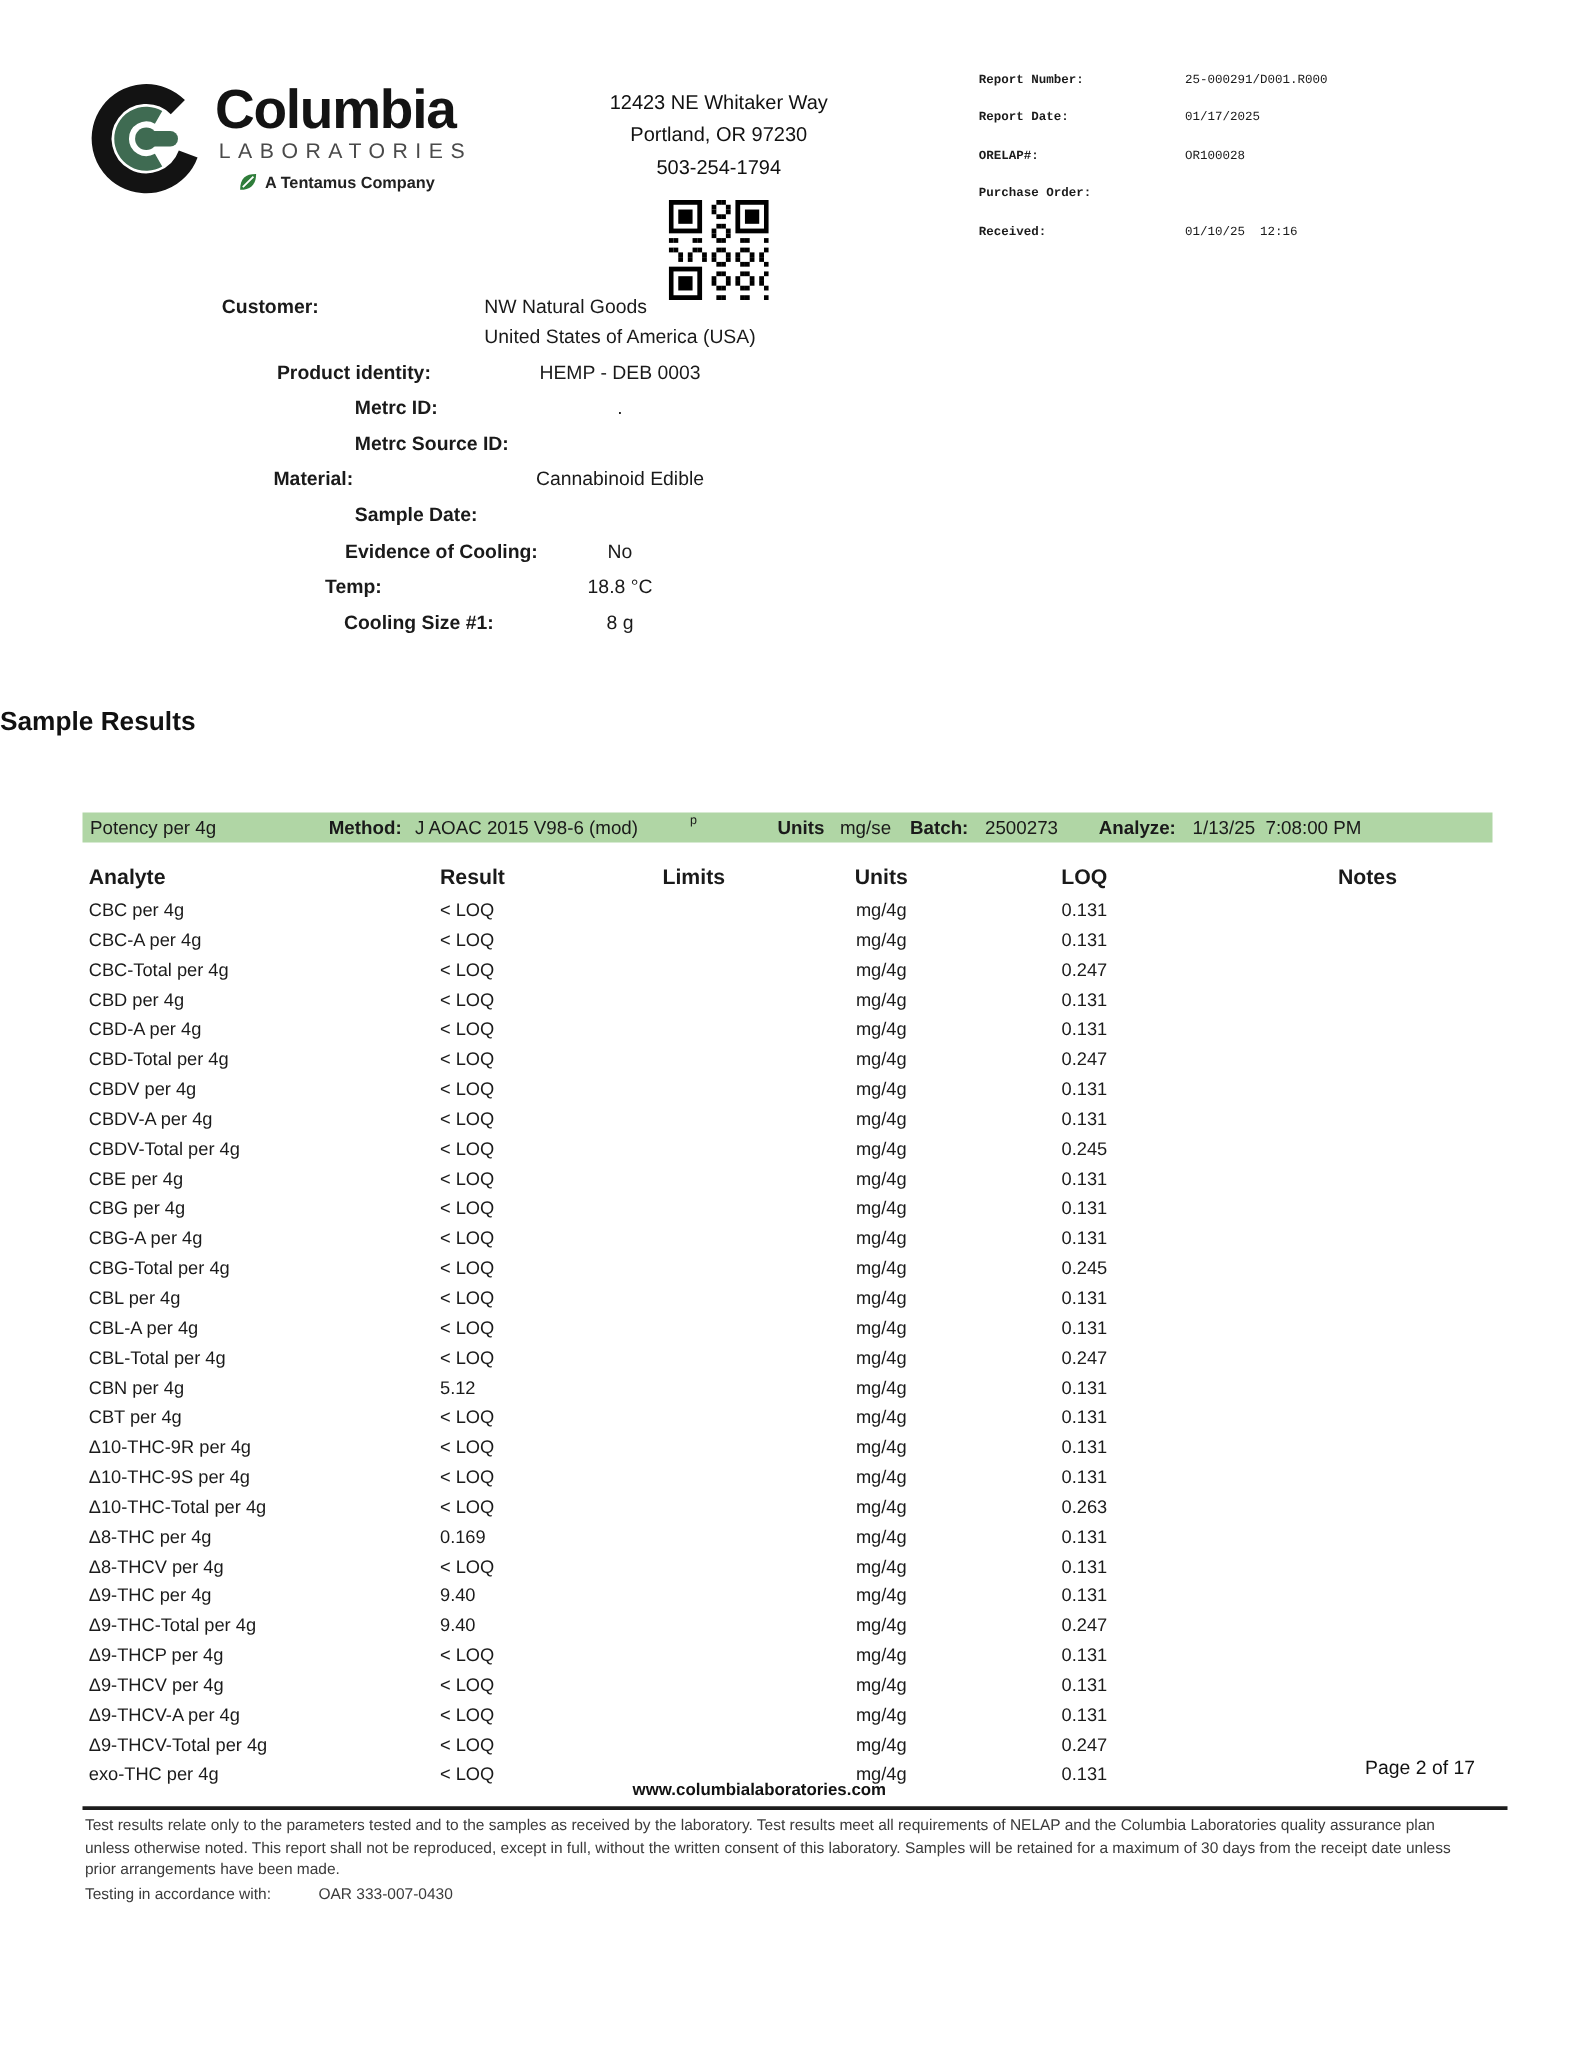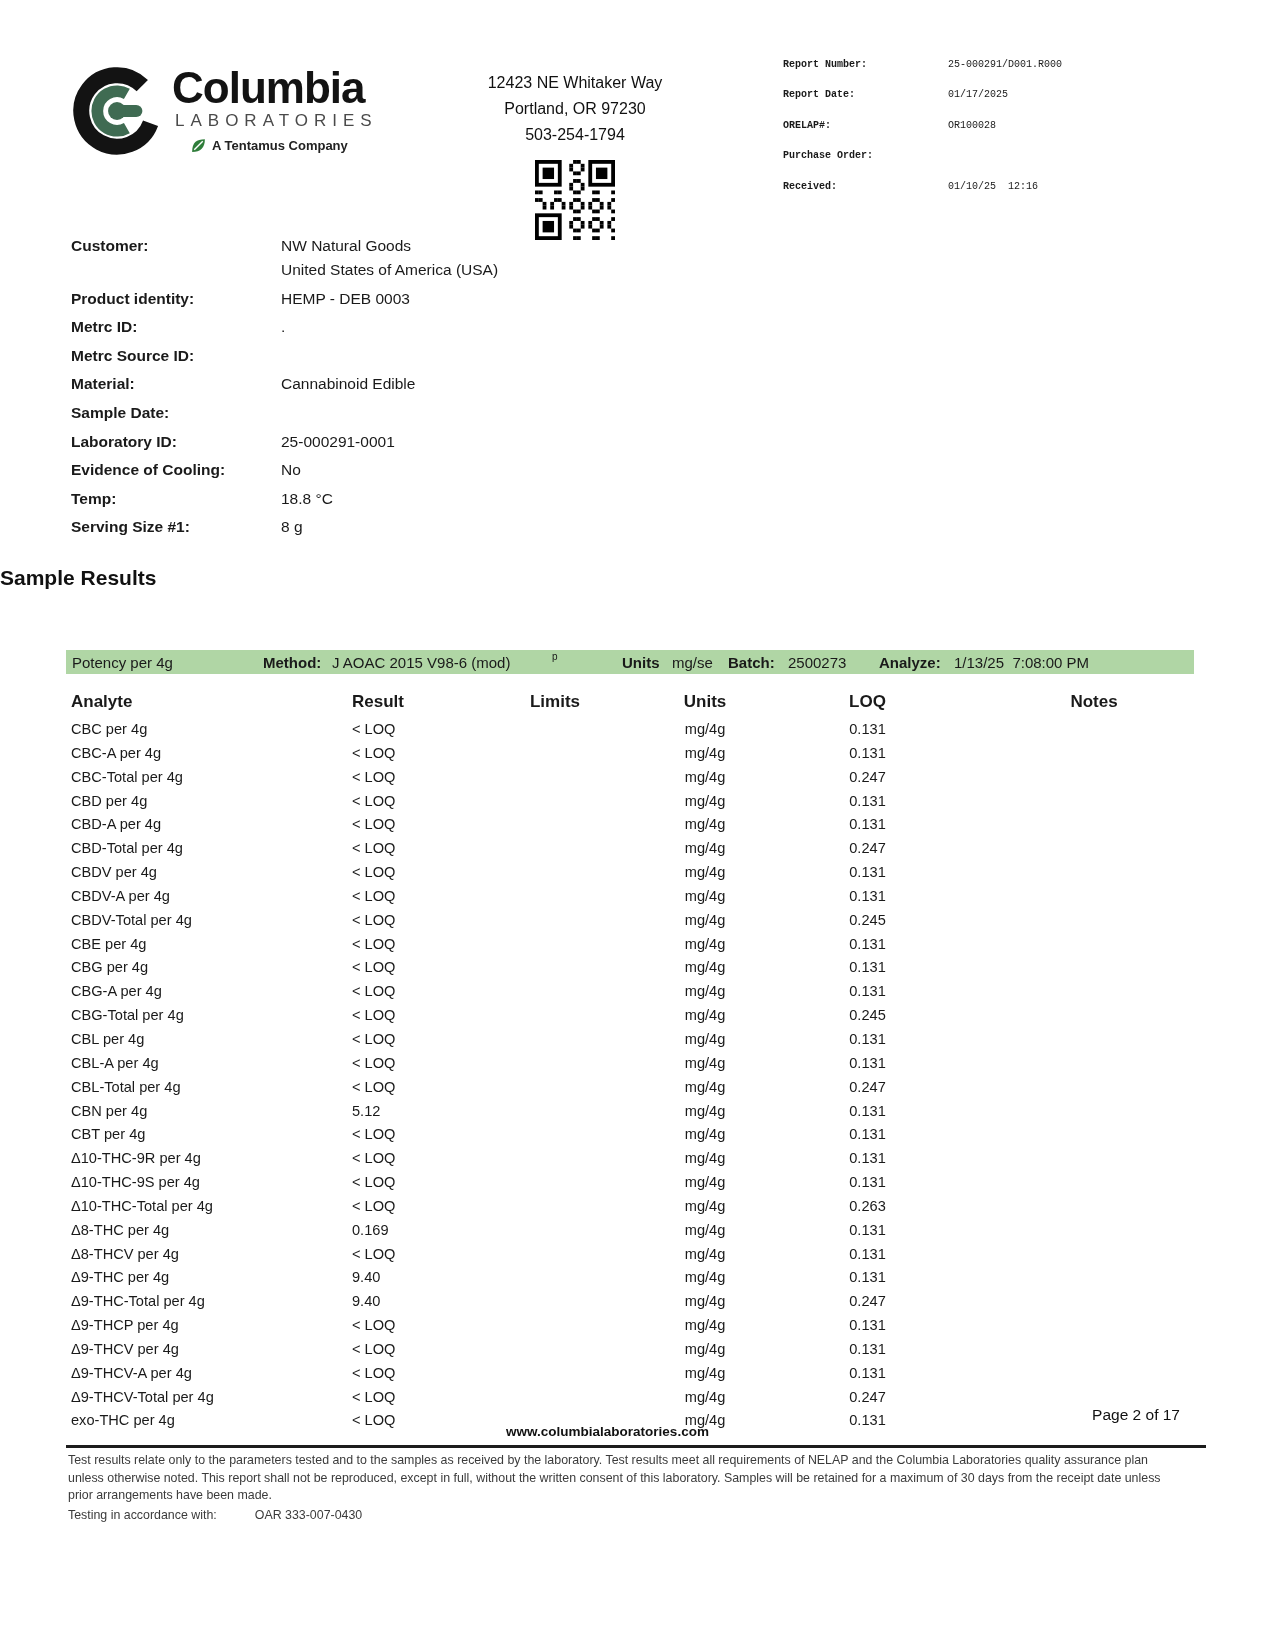--- a/index.html
+++ b/index.html
@@ -21,21 +21,21 @@
     font-size:13px;font-weight:bold;color:#222;}
   .addr-block{position:absolute;left:430px;top:70px;width:290px;text-align:center;
     font-size:16px;line-height:26px;color:#111;}
   .qr-wrap{margin-top:12px;}
   .meta-block{position:absolute;left:783px;top:54px;width:370px;font-size:10px;font-family:Liberation Mono, monospace;}
   .meta-row{display:flex;line-height:22px;margin-bottom:8.4px;}
   .meta-row .lbl{font-weight:bold;width:165px;flex:0 0 165px;}
   .meta-row .val{white-space:pre;}
   
   .info-block{position:absolute;left:71px;top:234px;width:640px;font-size:15.5px;}
-  .info-row{display:flex;margin-bottom:4.6px;}
+  .info-row{display:flex;margin-bottom:4.6px;justify-content:center;}
   .info-row .lbl{font-weight:bold;width:210px;flex:0 0 210px;line-height:24px;}
   .info-row .vals{line-height:24px;white-space:pre;}
   
   .section-title{position:absolute;left:0;top:566px;width:1210px;text-align:left;
     font-size:21px;font-weight:bold;color:#111;}
   
   .method-bar{position:absolute;left:66px;top:650px;width:1128px;height:24px;font-size:15px;}
   .method-bar span{position:absolute;top:4px;white-space:pre;}
   .mb-panel{left:6px;}
   .mb-method-l{left:197px;font-weight:bold;}
@@ -233,33 +233,29 @@
       </div>
       <div class="info-row">
         <span class="lbl">Material:</span>
         <div class="vals"><div>Cannabinoid Edible</div></div>
       </div>
       <div class="info-row">
         <span class="lbl">Sample Date:</span>
         <div class="vals"><div>&nbsp;</div></div>
       </div>
       <div class="info-row">
-        <span class="lbl">Laboratory ID:</span>
-        <div class="vals"><div>25-000291-0001</div></div>
-      </div>
-      <div class="info-row">
         <span class="lbl">Evidence of Cooling:</span>
         <div class="vals"><div>No</div></div>
       </div>
       <div class="info-row">
         <span class="lbl">Temp:</span>
         <div class="vals"><div>18.8 °C</div></div>
       </div>
       <div class="info-row">
-        <span class="lbl">Serving Size #1:</span>
+        <span class="lbl">Cooling Size #1:</span>
         <div class="vals"><div>8 g</div></div>
       </div>
     </div>
 
   <div class="section-title">Sample Results</div>
 
   <div class="method-bar" style="background: rgb(176, 214, 165);">
     <span class="mb-panel">Potency per 4g</span>
     <span class="mb-method-l">Method:</span>
     <span class="mb-method-v">J AOAC 2015 V98-6 (mod)</span>

